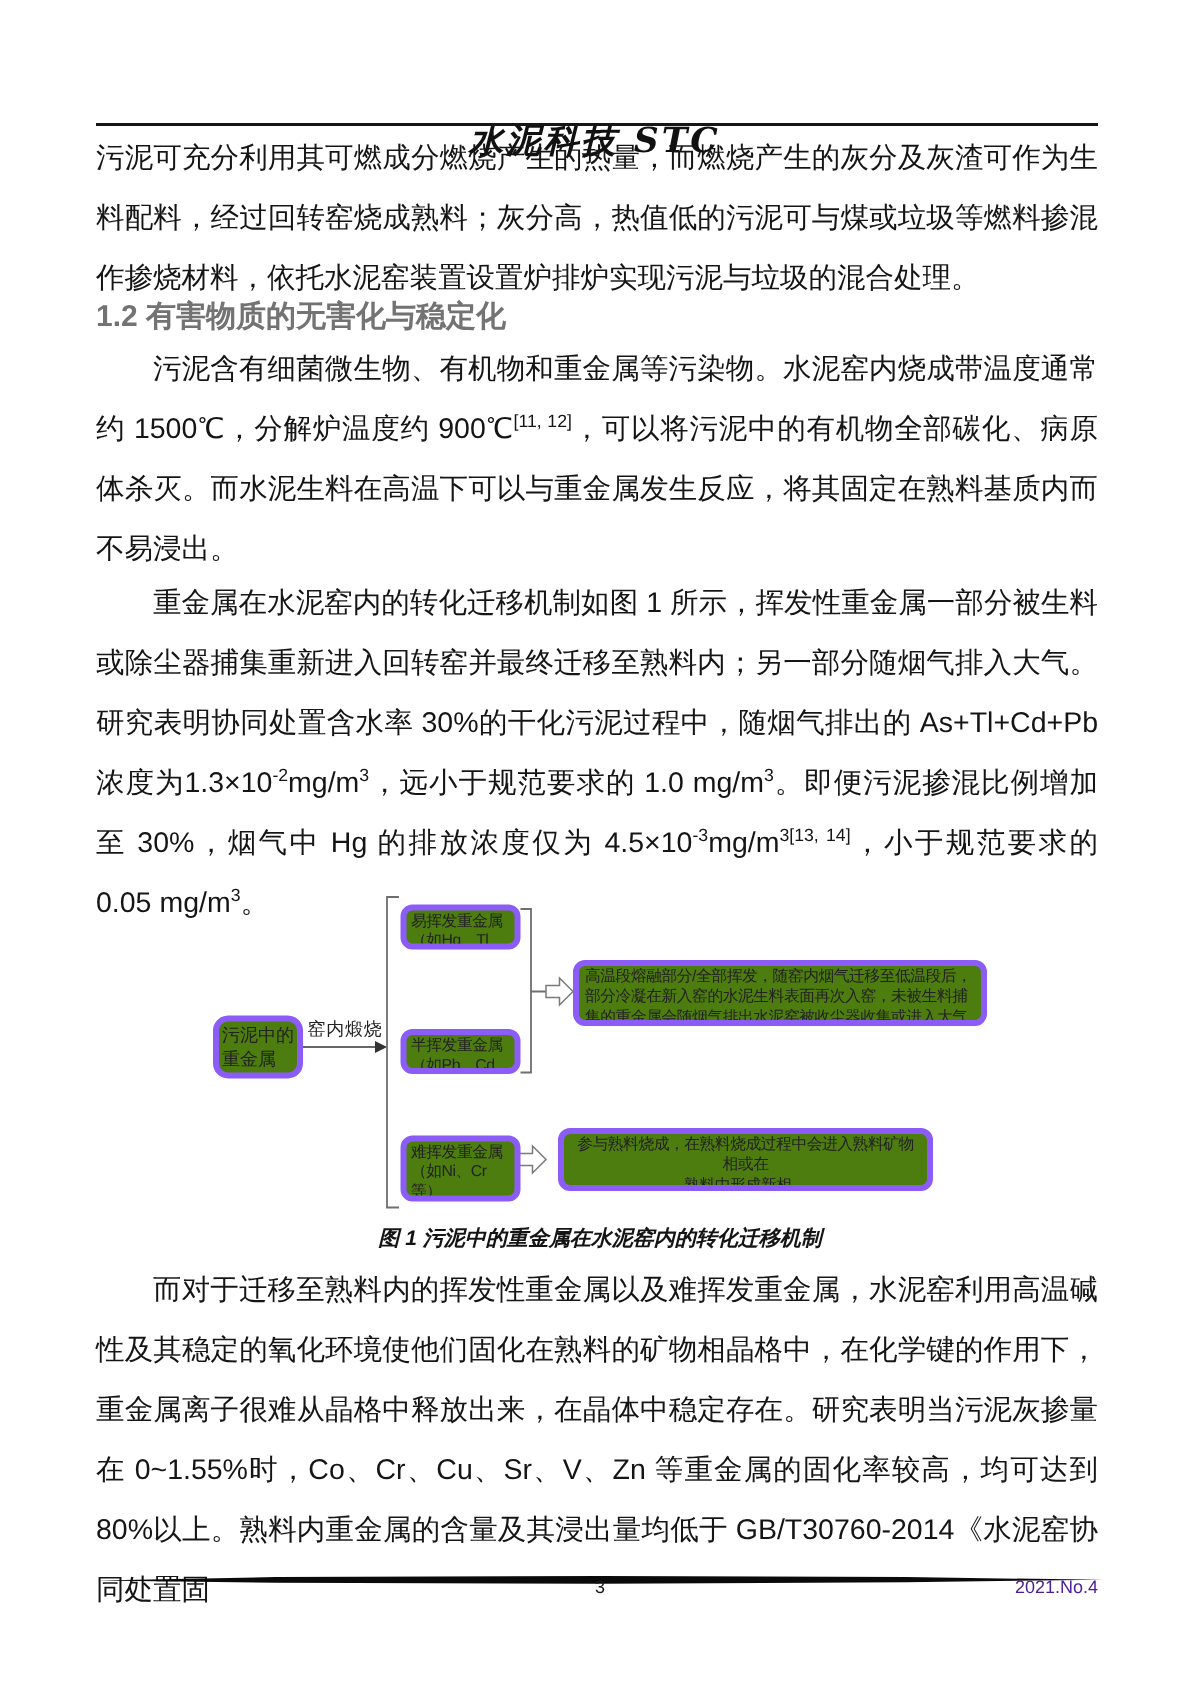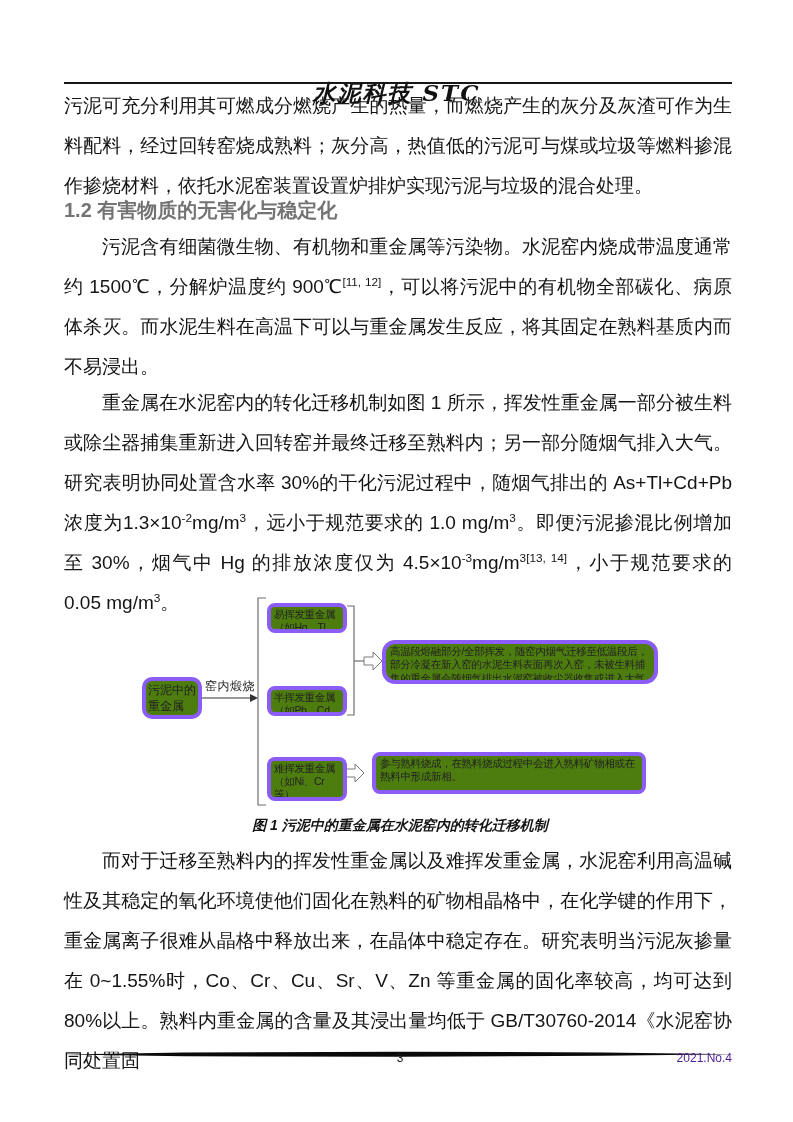--- a/index.html
+++ b/index.html
@@ -108,24 +108,24 @@
 重金属</div>
     <div class="flow-label">窑内煅烧</div>
 
     <div class="fbox branch" style="top:10px; height:30px;">易挥发重金属
 （如Hg、Tl等）</div>
     <div class="fbox branch" style="top:93px; height:30px;">半挥发重金属
 （如Pb、Cd等）</div>
     <div class="fbox branch" style="top:164px; height:44px;">难挥发重金属
 （如Ni、Cr等）</div>
 
-    <div class="fbox outcome" style="left:318px; top:47px; width:276px; height:44px; text-align:left;border-radius:13px;">高温段熔融部分/全部挥发，随窑内烟气迁移至低温段后，
+    <div class="fbox outcome" style="left:318px; top:47px; width:276px; height:44px; text-align:left;">高温段熔融部分/全部挥发，随窑内烟气迁移至低温段后，
 部分冷凝在新入窑的水泥生料表面再次入窑，未被生料捕
 集的重金属会随烟气排出水泥窑被收尘器收集或进入大气</div>
-    <div class="fbox outcome" style="left:308px; top:159px; width:274px; height:42px; font-family:Liberation Serif, serif;">参与熟料烧成，在熟料烧成过程中会进入熟料矿物相或在
+    <div class="fbox outcome" style="left:308px; top:159px; width:250px; height:42px; text-align:center;font-family:Liberation Serif, serif;">参与熟料烧成，在熟料烧成过程中会进入熟料矿物相或在
 熟料中形成新相。</div>
   </div>
 
   <div class="figure-caption">图 1  污泥中的重金属在水泥窑内的转化迁移机制</div>
 
   <div class="para indent" style="top:841px;"><span>而对于迁移至熟料内的挥发性重金属以及难挥发重金属，水泥窑利用高温碱性及其稳定的氧化环境使他们固化在熟料的矿物相晶格中，在化学键的作用下，重金属离子很难从晶格中释放出来，在晶体中稳定存在。研究表明当污泥灰掺量在 0~1.55%时，Co、Cr、Cu、Sr、V、Zn 等重金属的固化率较高，均可达到 80%以上。熟料内重金属的含量及其浸出量均低于 GB/T30760-2014《水泥窑协同处置固</span></div>
 
   <div class="footer-rule">
     <svg width="672" height="7" viewBox="0 0 672 7">
       <polygon points="0,3.6 120,1.4 336,0.7 540,1.4 672,3.2 540,4.8 336,5.8 120,5.2" fill="#0a0a0a"></polygon>

